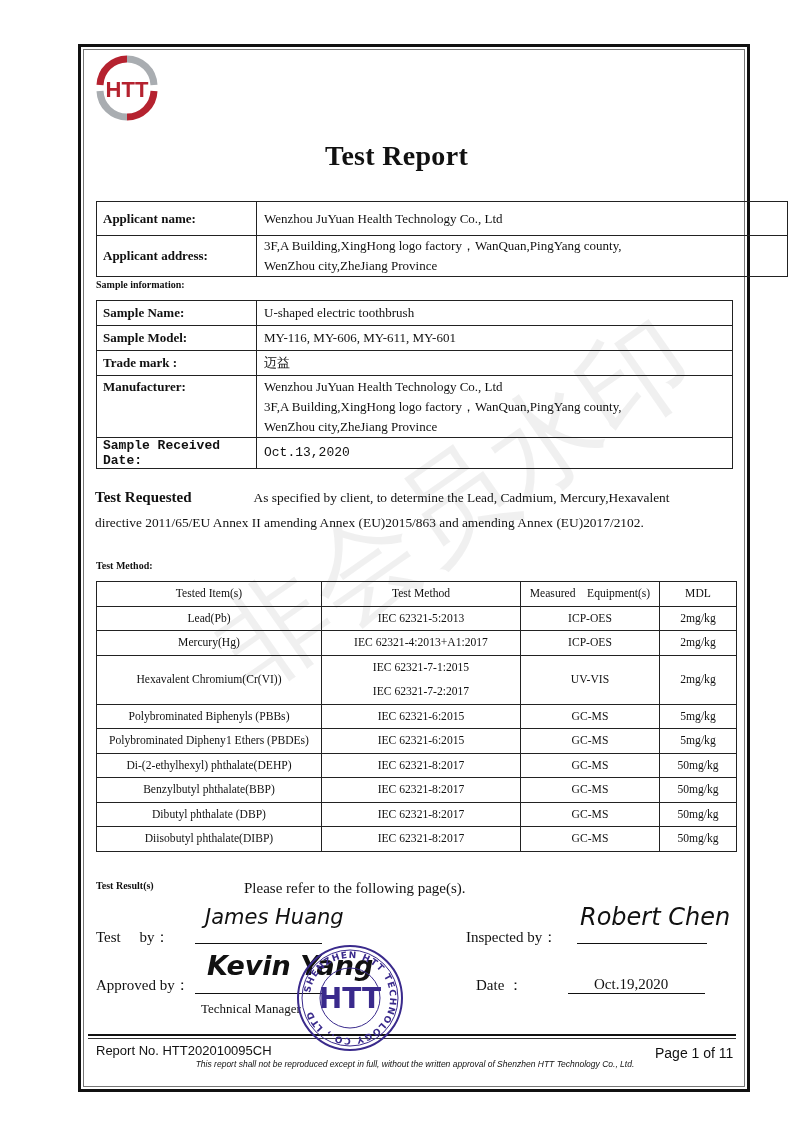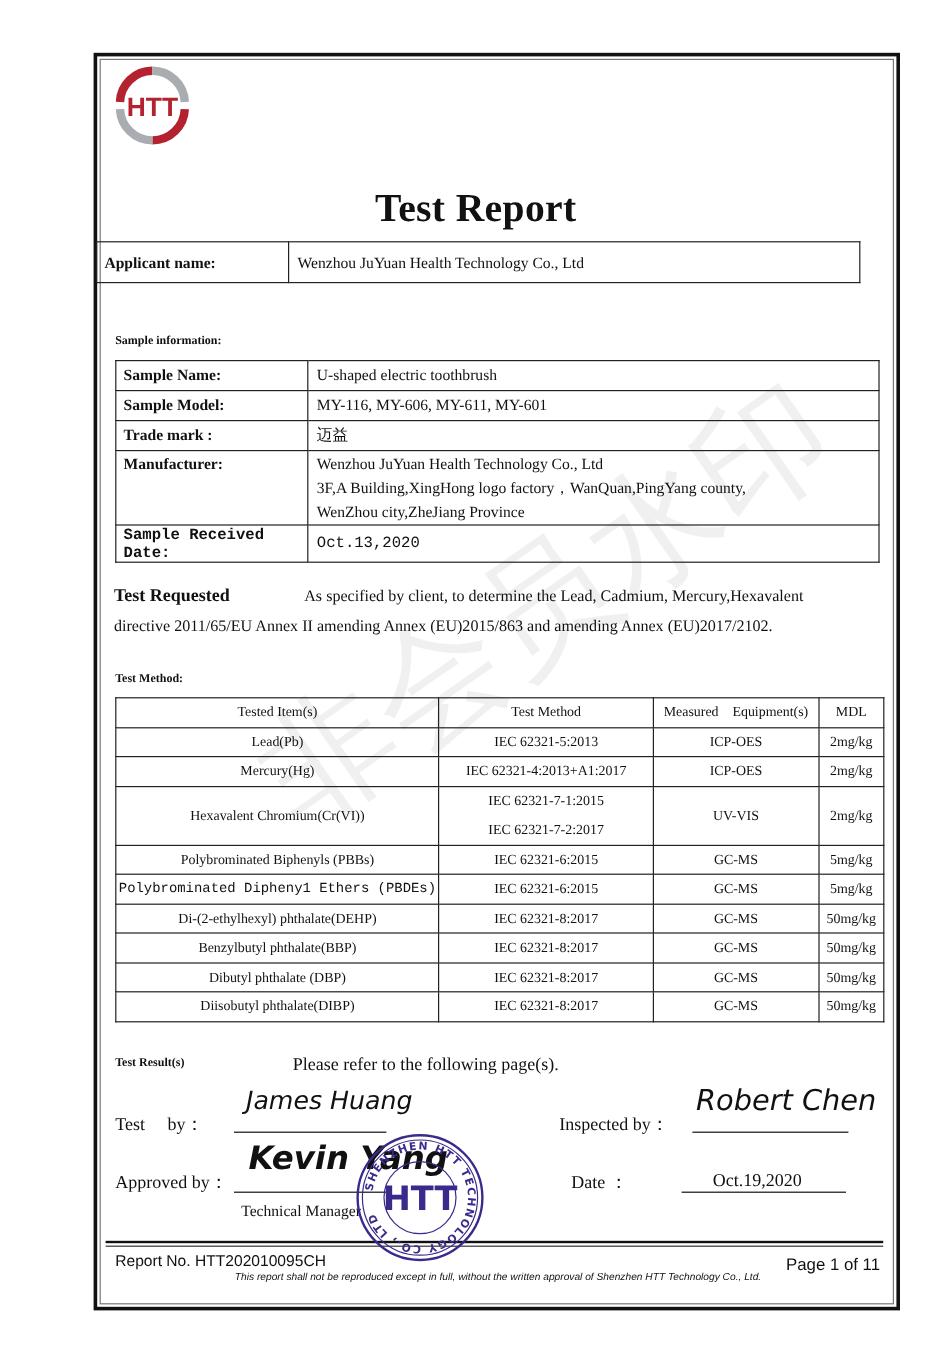--- a/index.html
+++ b/index.html
@@ -4,21 +4,21 @@
 <style>
   html, body { margin: 0; padding: 0; background: #ffffff; }
   body { width: 793px; height: 1122px; position: relative; overflow: hidden;
          font-family: "Liberation Serif", serif; color: #111; }
   .frame-outer { position: absolute; left: 78px; top: 44px; width: 672px; height: 1048px;
                  border: 3px solid #111; box-sizing: border-box; }
   .frame-inner { position: absolute; left: 83px; top: 49px; width: 662px; height: 1038px;
                  border: 1px solid #777; box-sizing: border-box; }
   .logo { position: absolute; left: 94px; top: 55px; width: 66px; height: 66px; }
   .title { position: absolute; left: 0; width: 793px; top: 140px; text-align: center;
-           font-weight: bold; font-size: 33px; letter-spacing: 0.3px; margin-top: 16px; }
+           font-weight: bold; font-size: 28px; letter-spacing: 0.3px; }
   table { border-collapse: collapse; position: absolute; }
   td, th { border: 1px solid #222; font-size: 13px; padding: 0 6px; vertical-align: middle; }
   .info td.label { font-weight: bold; width: 147px; }
   .info td.val { padding-left: 7px; line-height: 20px; }
   .section { position: absolute; font-weight: bold; font-size: 10px; }
   .para { position: absolute; left: 95px; width: 640px; font-size: 13.4px; line-height: 24.5px; }
   .para b { font-size: 15px; }
   .method td, .method th { text-align: center; font-size: 11.6px; font-weight: normal; height: 23.5px; }
   .sig-row { position: absolute; font-size: 15px; }
   .line { position: absolute; border-bottom: 1px solid #111; }
@@ -41,25 +41,32 @@
 <svg class="logo" viewBox="0 0 66 66">
   <path d="M 6 30 A 27 27 0 0 1 33 4" stroke="#b5222f" stroke-width="7" fill="none"></path>
   <path d="M 33 4 A 27 27 0 0 1 60 30" stroke="#a9adb1" stroke-width="7" fill="none"></path>
   <path d="M 60 36 A 27 27 0 0 1 33 62" stroke="#b5222f" stroke-width="7" fill="none"></path>
   <path d="M 33 62 A 27 27 0 0 1 6 36" stroke="#a9adb1" stroke-width="7" fill="none"></path>
   <text x="33" y="42" text-anchor="middle" font-family="Liberation Sans, sans-serif" font-weight="bold" font-size="22" fill="#b5222f">HTT</text>
 </svg>
 
 <div class="title">Test Report</div>
 
-<table class="info" style="left:80px; top:201px; width:637px;">
+<table class="info" style="left:96px; top:201px; width:692px;">
   <tbody>
       <tr style="height:34px;">
     <td class="label">Applicant name:</td>
     <td class="val">Wenzhou JuYuan Health Technology Co., Ltd</td>
+  </tr>
+  <tr style="height:41px;">
+    <td class="label">Applicant address:</td>
+    <td class="val">
+      <div>3F,A Building,XingHong logo factory，WanQuan,PingYang county,</div>
+      <div>WenZhou city,ZheJiang Province</div>
+    </td>
   </tr>
 </tbody>
   </table>
 
 <div class="section" style="left:96px; top:279px;">Sample information:</div>
 
 <table class="info" style="left:96px; top:300px; width:637px;">
   <tbody>
       <tr style="height:25px;">
     <td class="label">Sample Name:</td>
@@ -124,21 +131,21 @@
     <td>UV-VIS</td>
     <td>2mg/kg</td>
   </tr>
   <tr>
     <td>Polybrominated Biphenyls (PBBs)</td>
     <td>IEC 62321-6:2015</td>
     <td>GC-MS</td>
     <td>5mg/kg</td>
   </tr>
   <tr>
-    <td style="padding:0 2px; white-space:nowrap;font-family:Liberation Mono, monospace;">Polybrominated Dipheny1 Ethers (PBDEs)</td>
+    <td style="padding:0 12px; white-space:nowrap;">Polybrominated Dipheny1 Ethers (PBDEs)</td>
     <td>IEC 62321-6:2015</td>
     <td>GC-MS</td>
     <td>5mg/kg</td>
   </tr>
   <tr>
     <td>Di-(2-ethylhexyl) phthalate(DEHP)</td>
     <td>IEC 62321-8:2017</td>
     <td>GC-MS</td>
     <td>50mg/kg</td>
   </tr>

